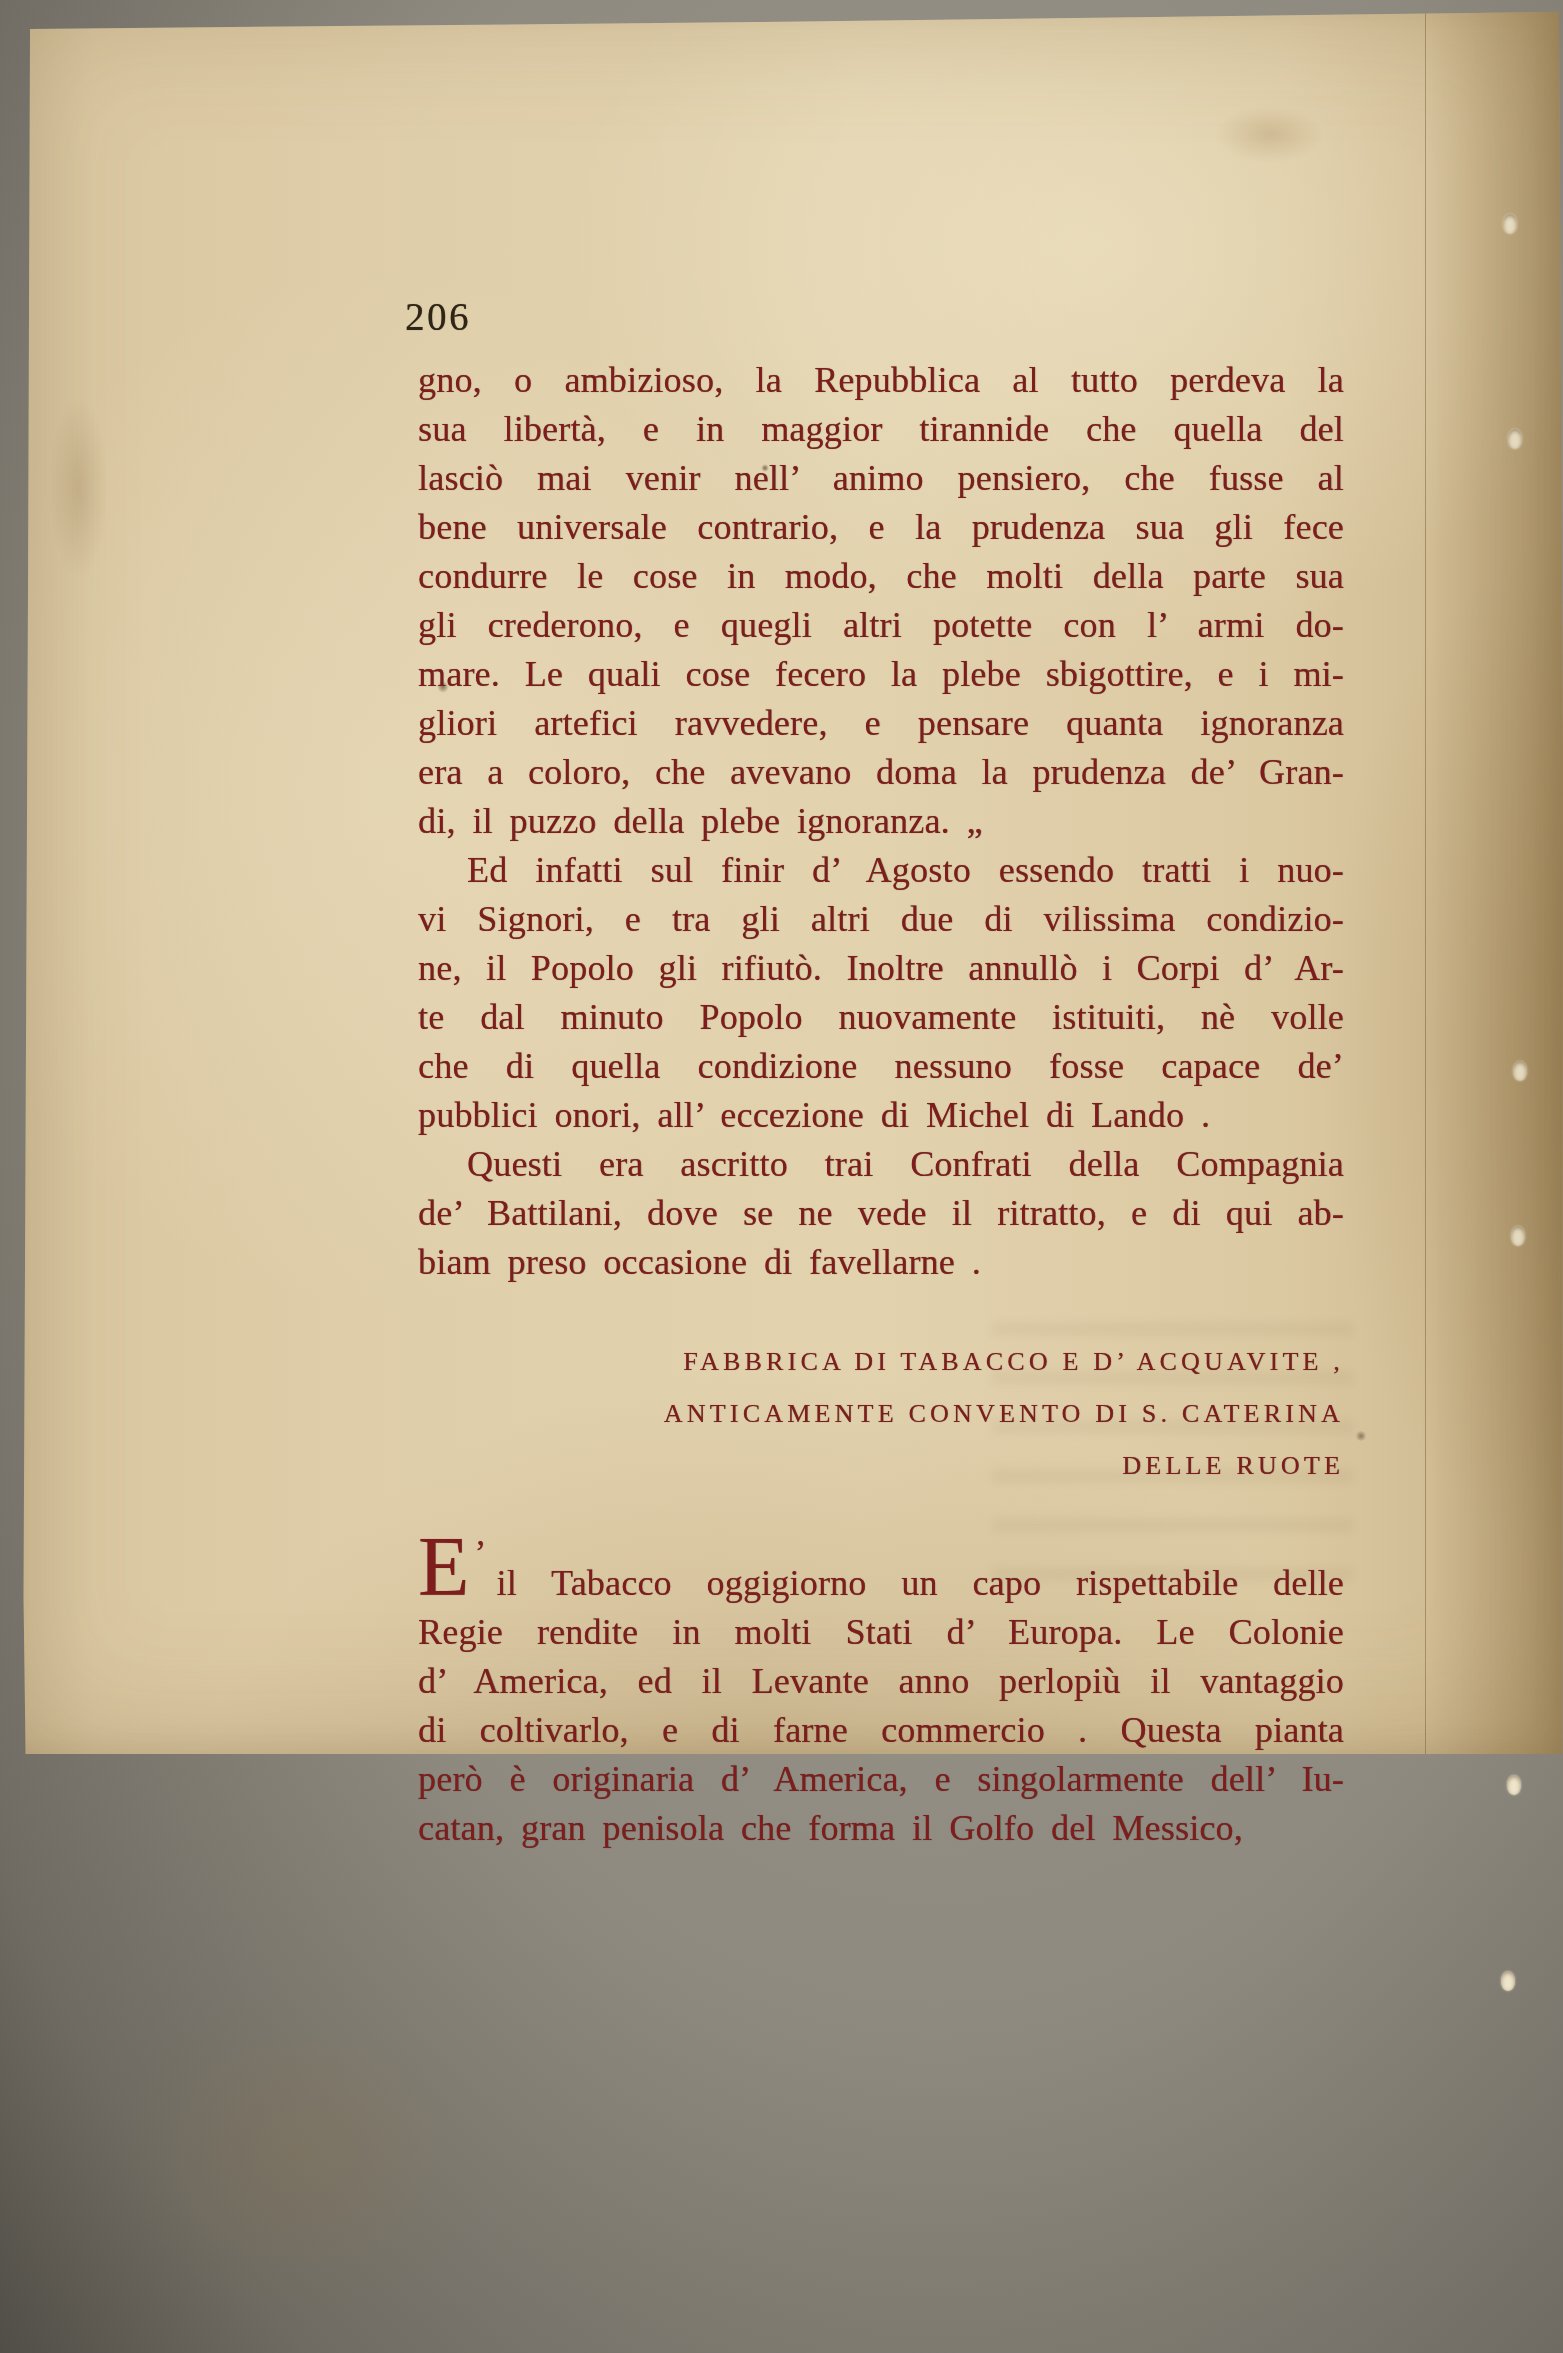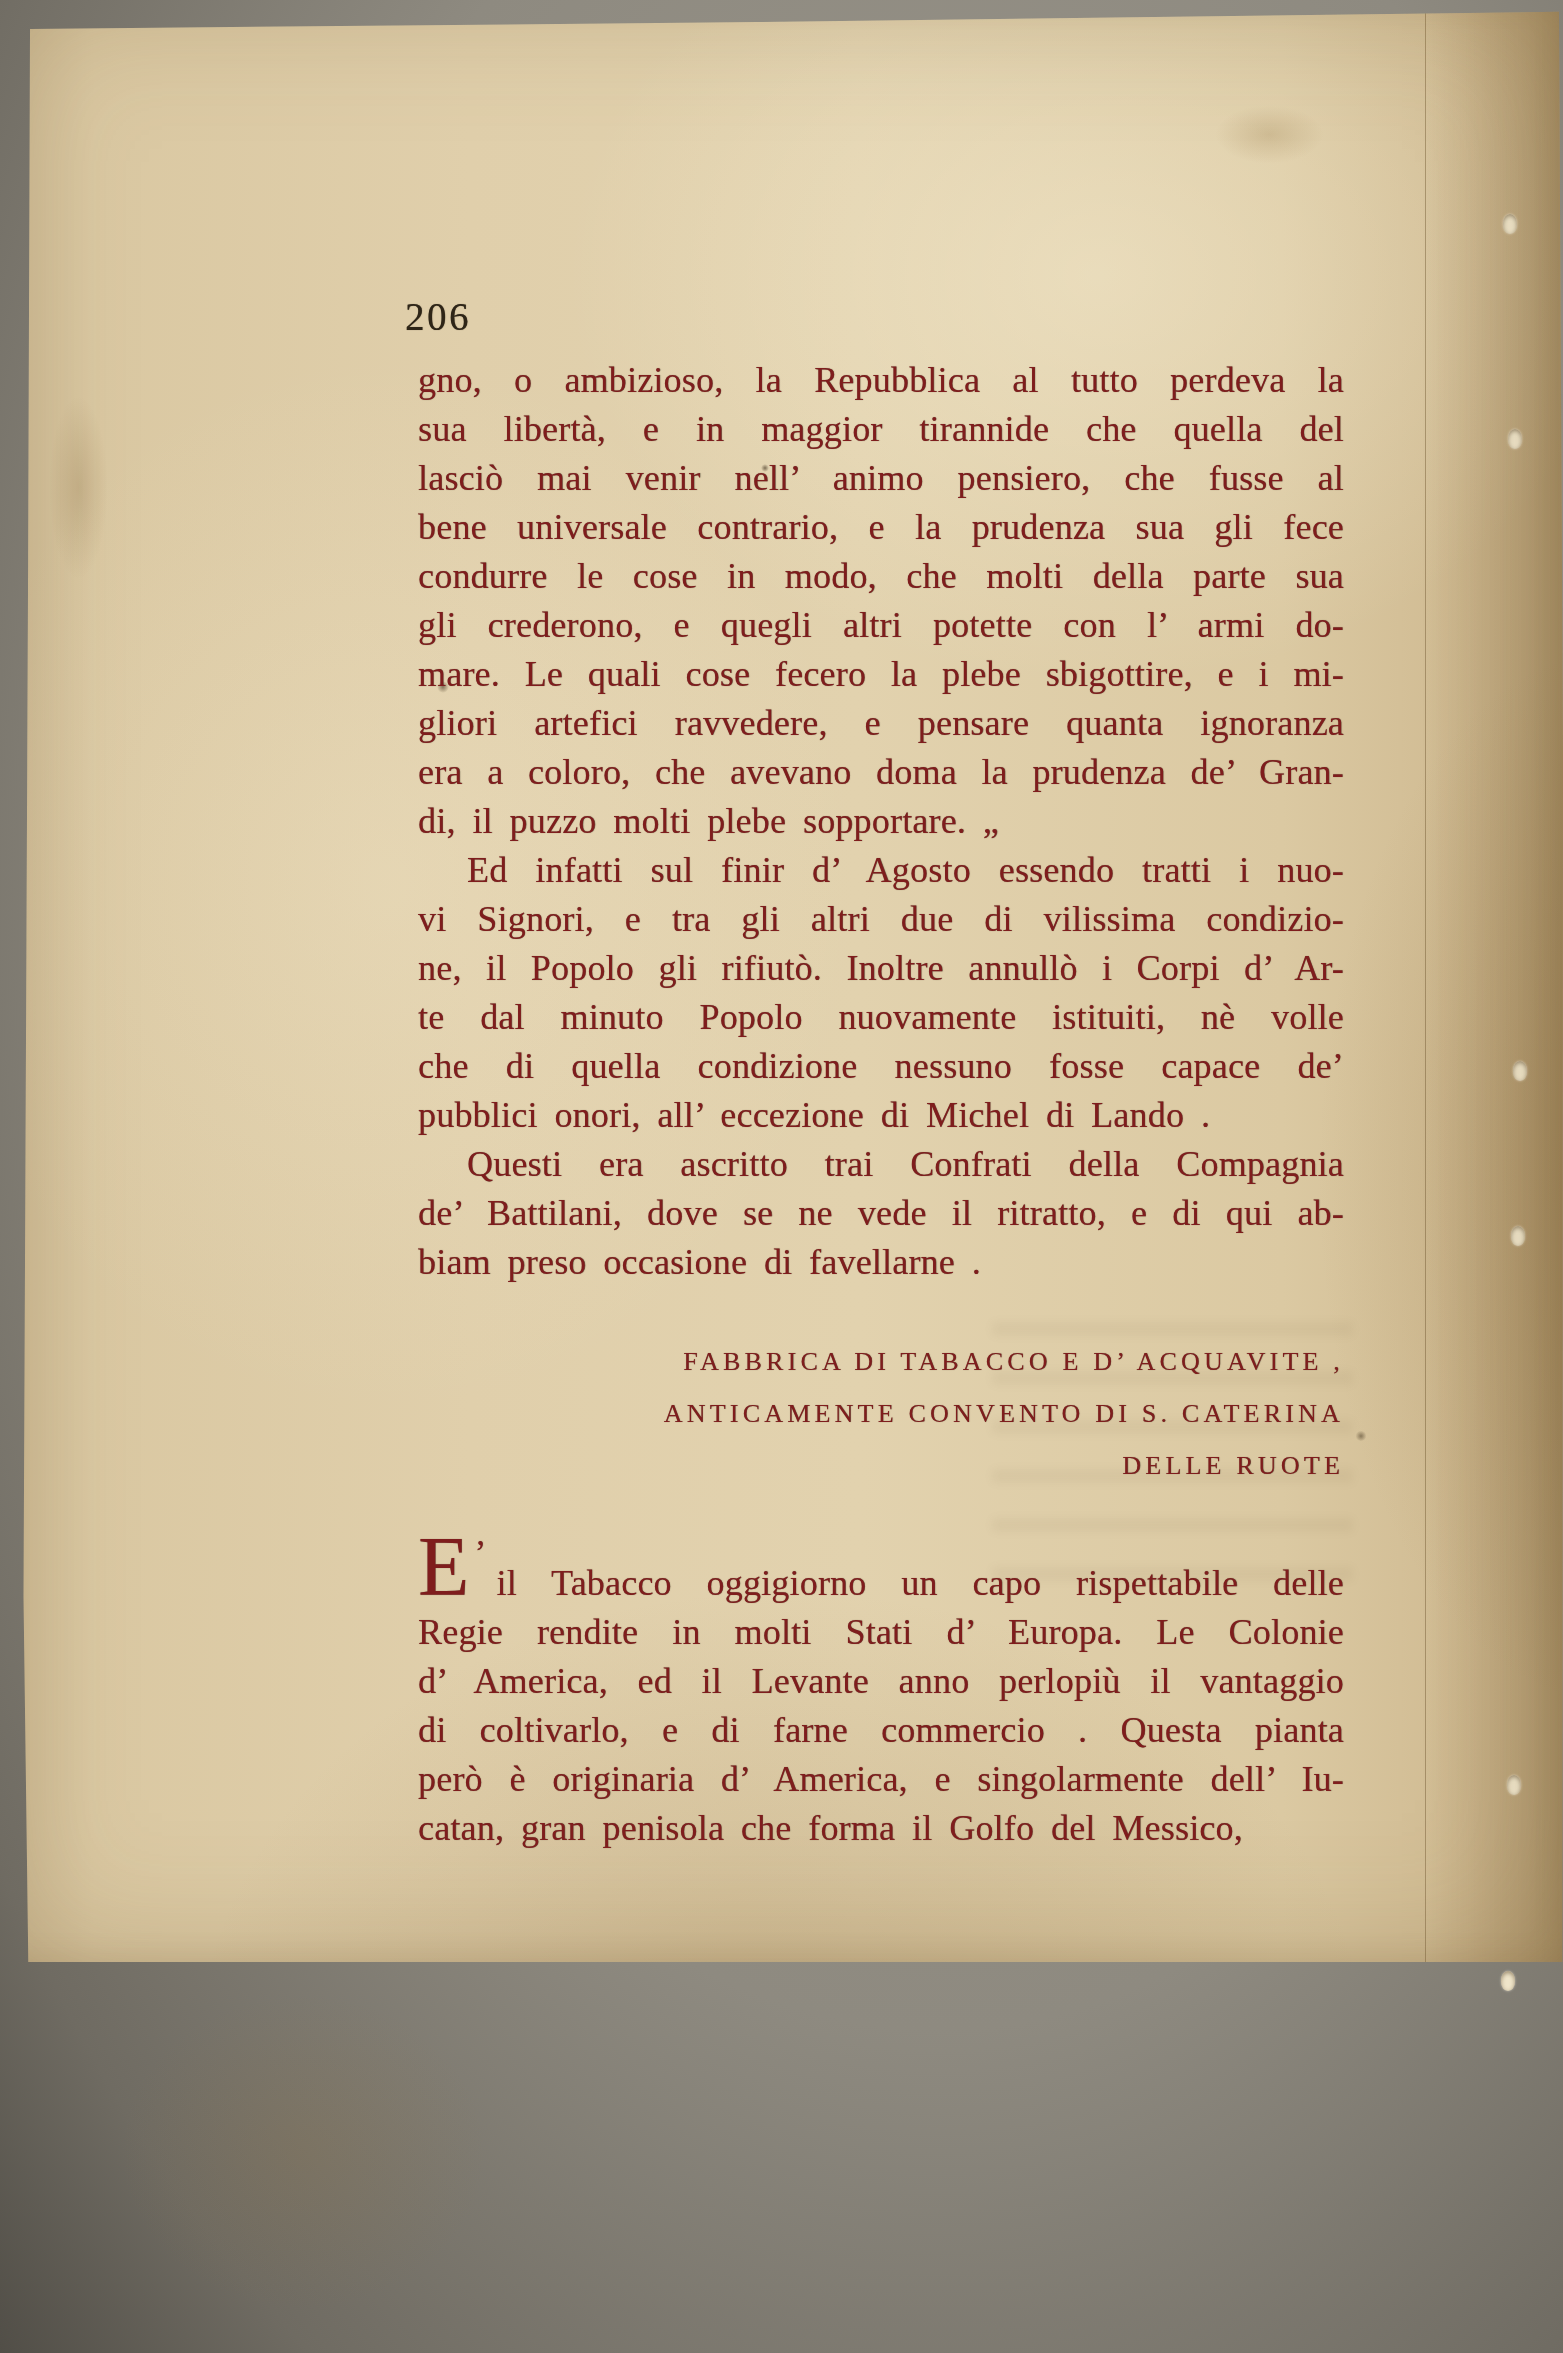--- a/index.html
+++ b/index.html
@@ -3,21 +3,21 @@
 <meta charset="utf-8">
 <style>
   * { box-sizing: border-box; }
   html, body {
     margin: 0; padding: 0;
     width: 1564px; height: 2354px;
     overflow: hidden;
     background: radial-gradient(ellipse at 60% 38%, #9d988d 0%, #8e8a80 55%, #6f6b62 85%, #514e47 100%);
     font-family: "Liberation Serif", "DejaVu Serif", serif;
   }
-  .scan { position: relative; width: 1564px; height: 1962px; font-family: Liberation Serif, serif; }
+  .scan { position: relative; width: 1564px; height: 1754px; font-family: Liberation Serif, serif; }
 
   
   .paper {
     position: absolute; inset: 0;
     clip-path: polygon(30px 29px, 757px 22px, 1559px 11.8px, 1563px 757px, 1562px 2351px, 757px 2353px, 118px 2349px, 52px 2313px, 32px 2243px, 23.5px 1597px, 28px 588px);
     background:
       radial-gradient(ellipse 757px 588px at 70% 14%, rgba(255,248,225,0.35), transparent 70%),
       radial-gradient(ellipse 673px 757px at 25% 45%, rgba(248,238,210,0.25), transparent 70%),
       radial-gradient(ellipse 841px 673px at 50% 105%, rgba(150,118,70,0.28), transparent 70%),
       radial-gradient(ellipse 420px 757px at 103% 60%, rgba(140,108,60,0.25), transparent 70%),
@@ -106,21 +106,21 @@
     <div class="para">
       <div class="line">gno, o ambizioso, la Repubblica al tutto perdeva la</div>
       <div class="line">sua libertà, e in maggior tirannide che quella del</div>
       <div class="line">lasciò mai venir nell’ animo pensiero, che fusse al</div>
       <div class="line">bene universale contrario, e la prudenza sua gli fece</div>
       <div class="line">condurre le cose in modo, che molti della parte sua</div>
       <div class="line">gli crederono, e quegli altri potette con l’ armi do-</div>
       <div class="line">mare. Le quali cose fecero la plebe sbigottire, e i mi-</div>
       <div class="line">gliori artefici ravvedere, e pensare quanta ignoranza</div>
       <div class="line">era a coloro, che avevano doma la prudenza de’ Gran-</div>
-      <div class="line end">di, il puzzo molti plebe sopportare. „</div>
+      <div class="line end">di, il puzzo della plebe ignoranza. „</div>
     </div>
 
     <div class="para">
       <div class="line ind">Ed infatti sul finir d’ Agosto essendo tratti i nuo-</div>
       <div class="line">vi Signori, e tra gli altri due di vilissima condizio-</div>
       <div class="line">ne, il Popolo gli rifiutò. Inoltre annullò i Corpi d’ Ar-</div>
       <div class="line">te dal minuto Popolo nuovamente istituiti, nè volle</div>
       <div class="line">che di quella condizione nessuno fosse capace de’</div>
       <div class="line end">pubblici onori, all’ eccezione di Michel di Lando .</div>
     </div>

